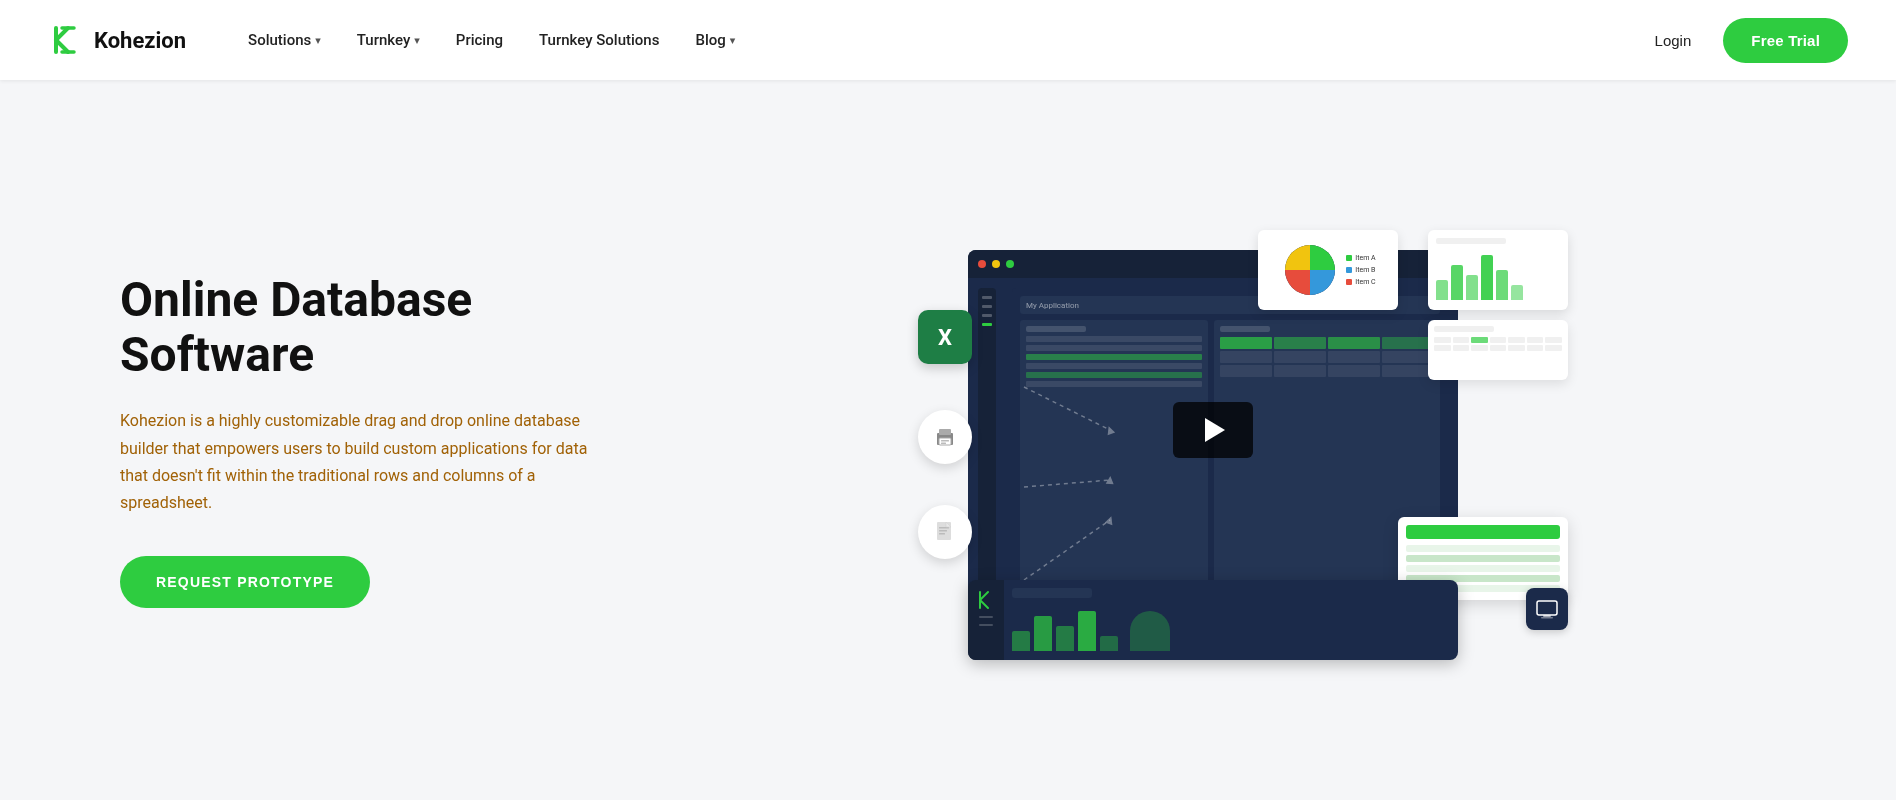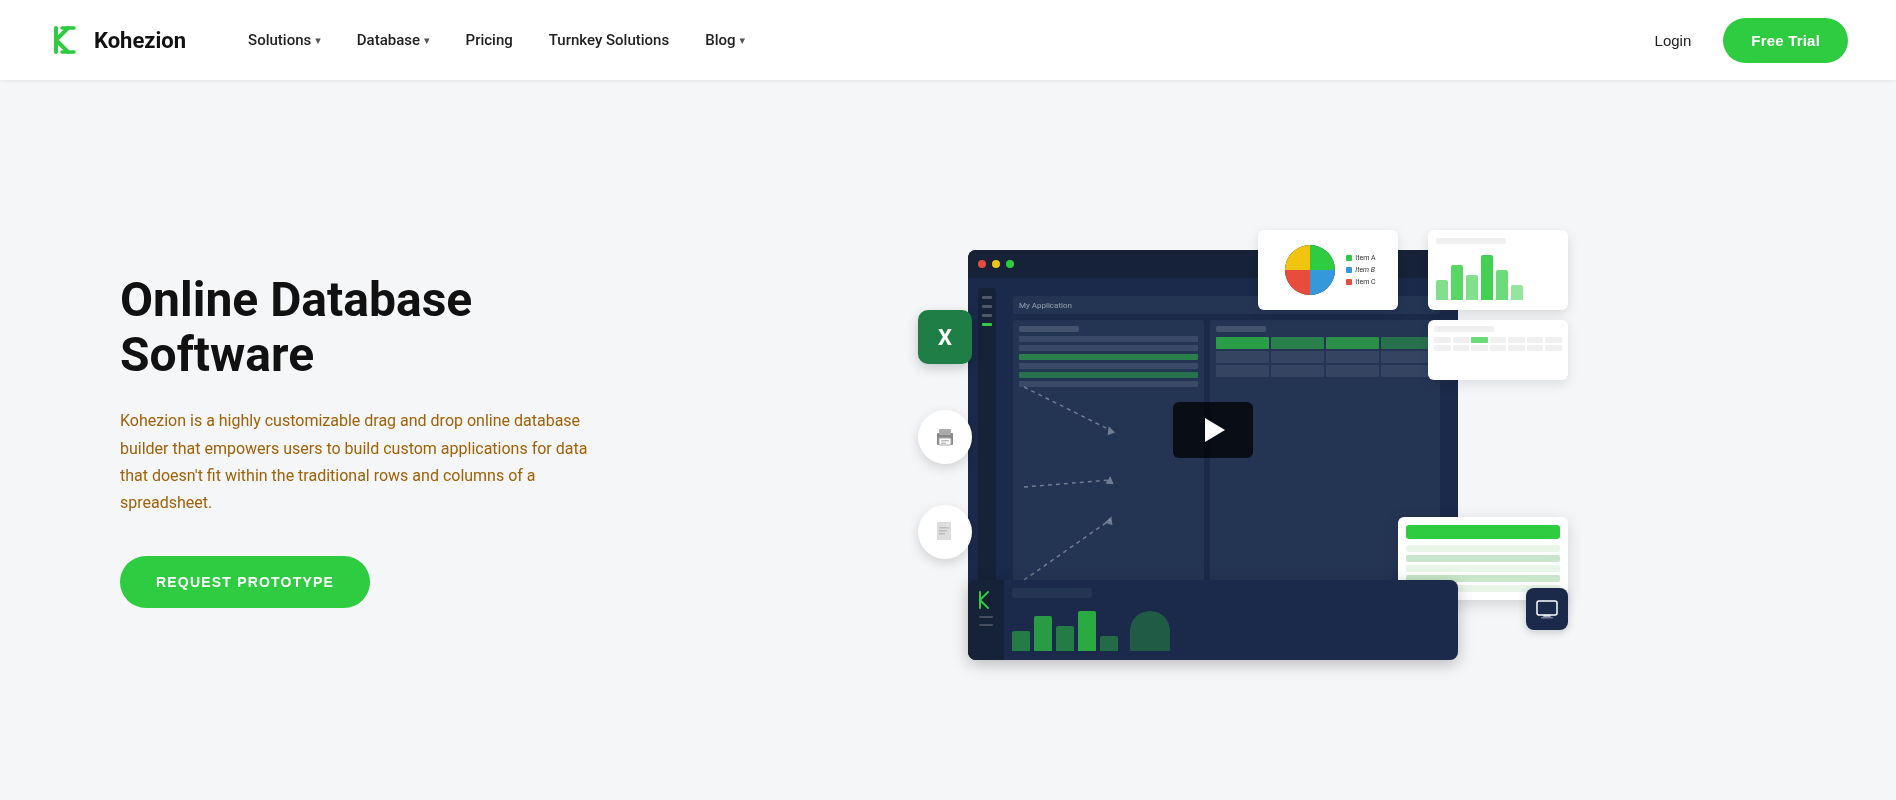--- a/index.html
+++ b/index.html
@@ -330,21 +330,21 @@
     </svg>
     <span class="logo-text">Kohezion</span>
   </a>
 
   <div class="nav-links">
     <a class="nav-item" href="#">
       <span>Solutions</span>
       <span class="chevron">▾</span>
     </a>
     <a class="nav-item" href="#">
-      <span>Database</span>
+      <span>Turnkey</span>
       <span class="chevron">▾</span>
     </a>
     <a class="nav-item" href="#">
       <span>Pricing</span>
     </a>
     <a class="nav-item" href="#">
       <span>Turnkey Solutions</span>
     </a>
     <a class="nav-item" href="#">
       <span>Blog</span>
@@ -369,21 +369,21 @@
 
   <div class="hero-right">
     <div class="illustration-container">
 
       <div class="panel-main">
         <div class="panel-main-topbar">
           <div class="dot dot-r"></div>
           <div class="dot dot-y"></div>
           <div class="dot dot-g"></div>
         </div>
-        <div style="padding: 10px; display:flex; gap:9px; height: calc(100% - 28px);">
+        <div style="padding: 10px; display:flex; gap:16px; height: calc(100% - 28px);">
 
           <div style="width:18px; background:#162238; border-radius:4px; display:flex; flex-direction:column; align-items:center; padding-top:8px; gap:6px;">
             <div style="width:10px;height:3px;background:rgba(255,255,255,0.25);border-radius:1px;"></div>
             <div style="width:10px;height:3px;background:rgba(255,255,255,0.25);border-radius:1px;"></div>
             <div style="width:10px;height:3px;background:rgba(255,255,255,0.25);border-radius:1px;"></div>
             <div style="width:10px;height:3px;background:#2ecc40;border-radius:1px;"></div>
           </div>
 
           <div style="flex:1; background:#1b2a4a; border-radius:4px; padding:8px; display:flex; flex-direction:column; gap:6px;">
 
@@ -443,21 +443,21 @@
           <path d="M30 30 L30 55 A25 25 0 0 1 5 30 Z" fill="#e74c3c"></path>
           <path d="M30 30 L5 30 A25 25 0 0 1 30 5 Z" fill="#f1c40f"></path>
         </svg>
         <div style="display:flex; flex-direction:column; gap:4px; margin-left:6px;">
           <div style="display:flex; align-items:center; gap:3px;text-align:center;">
             <div style="width:6px;height:6px;background:#2ecc40;border-radius:1px;"></div>
             <span style="font-size:7px; color:#333;">Item A</span>
           </div>
           <div style="display:flex; align-items:center; gap:3px;">
             <div style="width:6px;height:6px;background:#3498db;border-radius:1px;"></div>
-            <span style="font-size:7px; color:#333;font-style:italic;">Item B</span>
+            <span style="font-size:7px; color:#333;">Item B</span>
           </div>
           <div style="display:flex; align-items:center; gap:3px;">
             <div style="width:6px;height:6px;background:#e74c3c;border-radius:1px;"></div>
             <span style="font-size:7px; color:#333;">Item C</span>
           </div>
         </div>
       </div>
 
       <div style="position:absolute; right:0; top:-20px; width:140px; height:80px; background:#fff; border-radius:6px; box-shadow:0 4px 12px rgba(0,0,0,0.12); padding:8px; overflow:hidden;">
         <div style="height:6px; width:70px; background:#f0f0f0; border-radius:2px; margin-bottom:6px;"></div>

